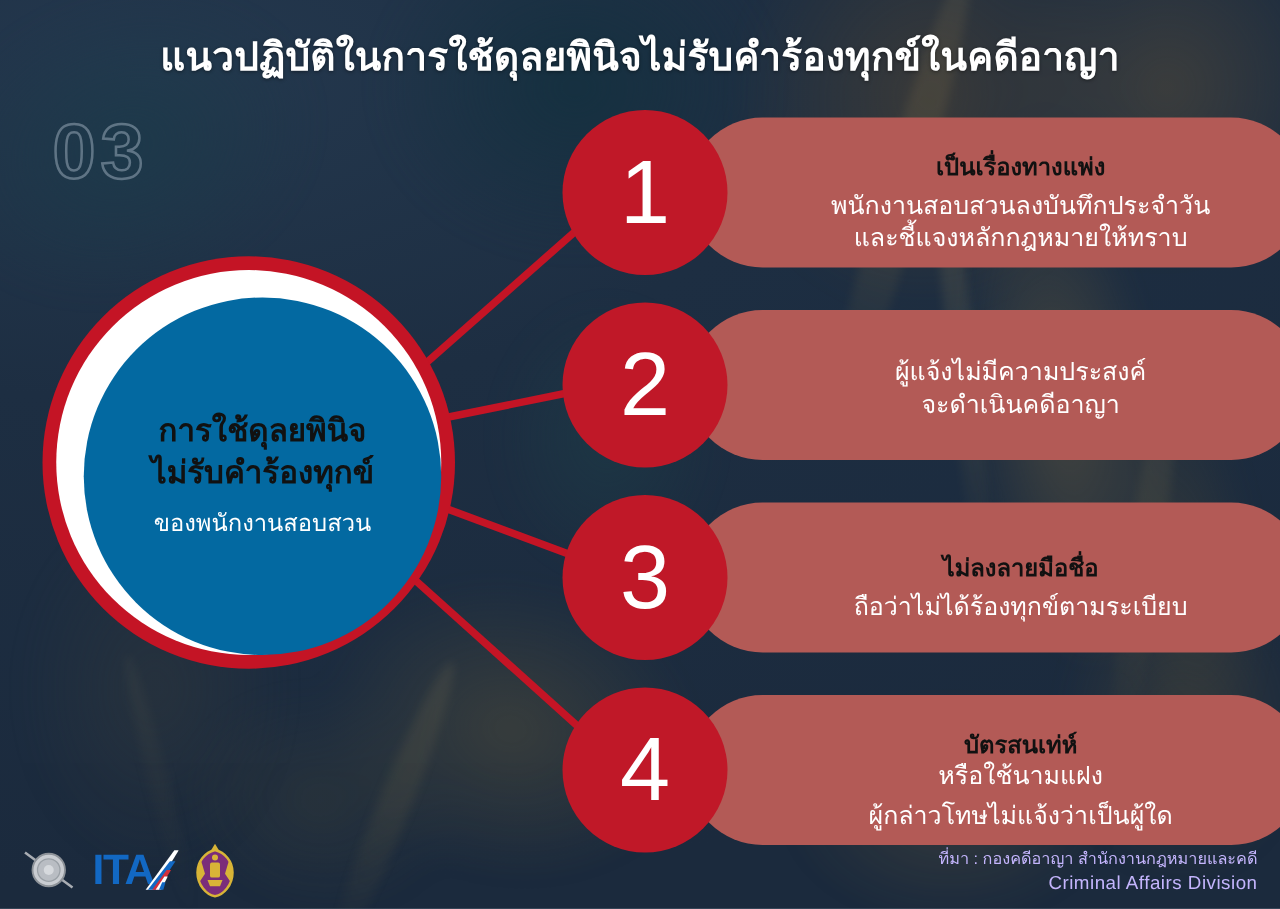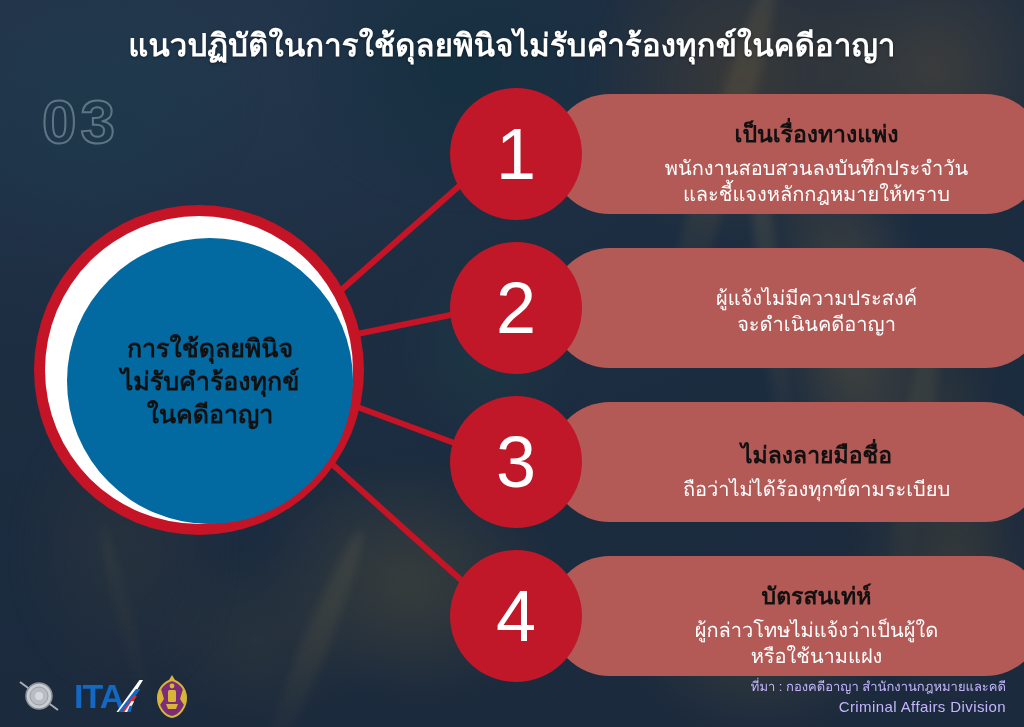--- a/index.html
+++ b/index.html
@@ -131,21 +131,21 @@
     position:absolute; left:100px; top:6px;
     width:495px; height:120px;
     border-radius:60px;
     background:#B35A56;
     display:flex; flex-direction:column;
     align-items:center; justify-content:center;
     padding-left:56px; padding-right:18px;
   }
   .pill.two-line{ }
   .pill-head{
-    color:#111111; font-weight:bold; font-size:23px;
+    color:#111111; font-weight:bold; font-size:19px;
     text-align:center; white-space:nowrap; line-height:1.2;margin-top:20px;
   }
   .pill-body{
     color:#ffffff; font-size:20px; 
     line-height:1.3; white-space:nowrap;
   }
   .pill-body.first{ margin-top:6px; }
   .circle{
     position:absolute; left:0; top:0;
     width:132px; height:132px; border-radius:50%;
@@ -203,21 +203,21 @@
     <line x1="352" y1="335" x2="500" y2="305" stroke="#C41425" stroke-width="6"></line>
     <line x1="352" y1="405" x2="500" y2="460" stroke="#C41425" stroke-width="6"></line>
     <line x1="322" y1="455" x2="500" y2="615" stroke="#C41425" stroke-width="6"></line>
   </svg>
 
   <div class="hub-outer">
     <div class="hub-white">
       <div class="hub-inner">
         <div class="hub-line">การใช้ดุลยพินิจ</div>
         <div class="hub-line">ไม่รับคำร้องทุกข์</div>
-        <div class="hub-line">ในคดีอาญา</div>
+        <div class="hub-sub">ของพนักงานสอบสวน</div>
       </div>
     </div>
   </div>
 
   <div class="item" style="left:450px; top:88px; width:560px; height:132px;">
     <div class="pill">
       <div class="pill-head">เป็นเรื่องทางแพ่ง</div>
       <div class="pill-body first">พนักงานสอบสวนลงบันทึกประจำวัน</div>
       <div class="pill-body">และชี้แจงหลักกฎหมายให้ทราบ</div>
     </div>
@@ -236,22 +236,22 @@
     <div class="pill two-line">
       <div class="pill-head">ไม่ลงลายมือชื่อ</div>
       <div class="pill-body first">ถือว่าไม่ได้ร้องทุกข์ตามระเบียบ</div>
     </div>
     <div class="circle">3</div>
   </div>
 
   <div class="item" style="left:450px; top:550px; width:560px; height:132px;">
     <div class="pill">
       <div class="pill-head">บัตรสนเท่ห์</div>
+      <div class="pill-body">หรือใช้นามแฝง</div>
       <div class="pill-body first">ผู้กล่าวโทษไม่แจ้งว่าเป็นผู้ใด</div>
-      <div class="pill-body">หรือใช้นามแฝง</div>
     </div>
     <div class="circle">4</div>
   </div>
 
   <div class="footer-src">
     <div class="src-th">ที่มา : กองคดีอาญา สำนักงานกฎหมายและคดี</div>
     <div class="src-en">Criminal Affairs Division</div>
   </div>
 
   <div class="logos">

